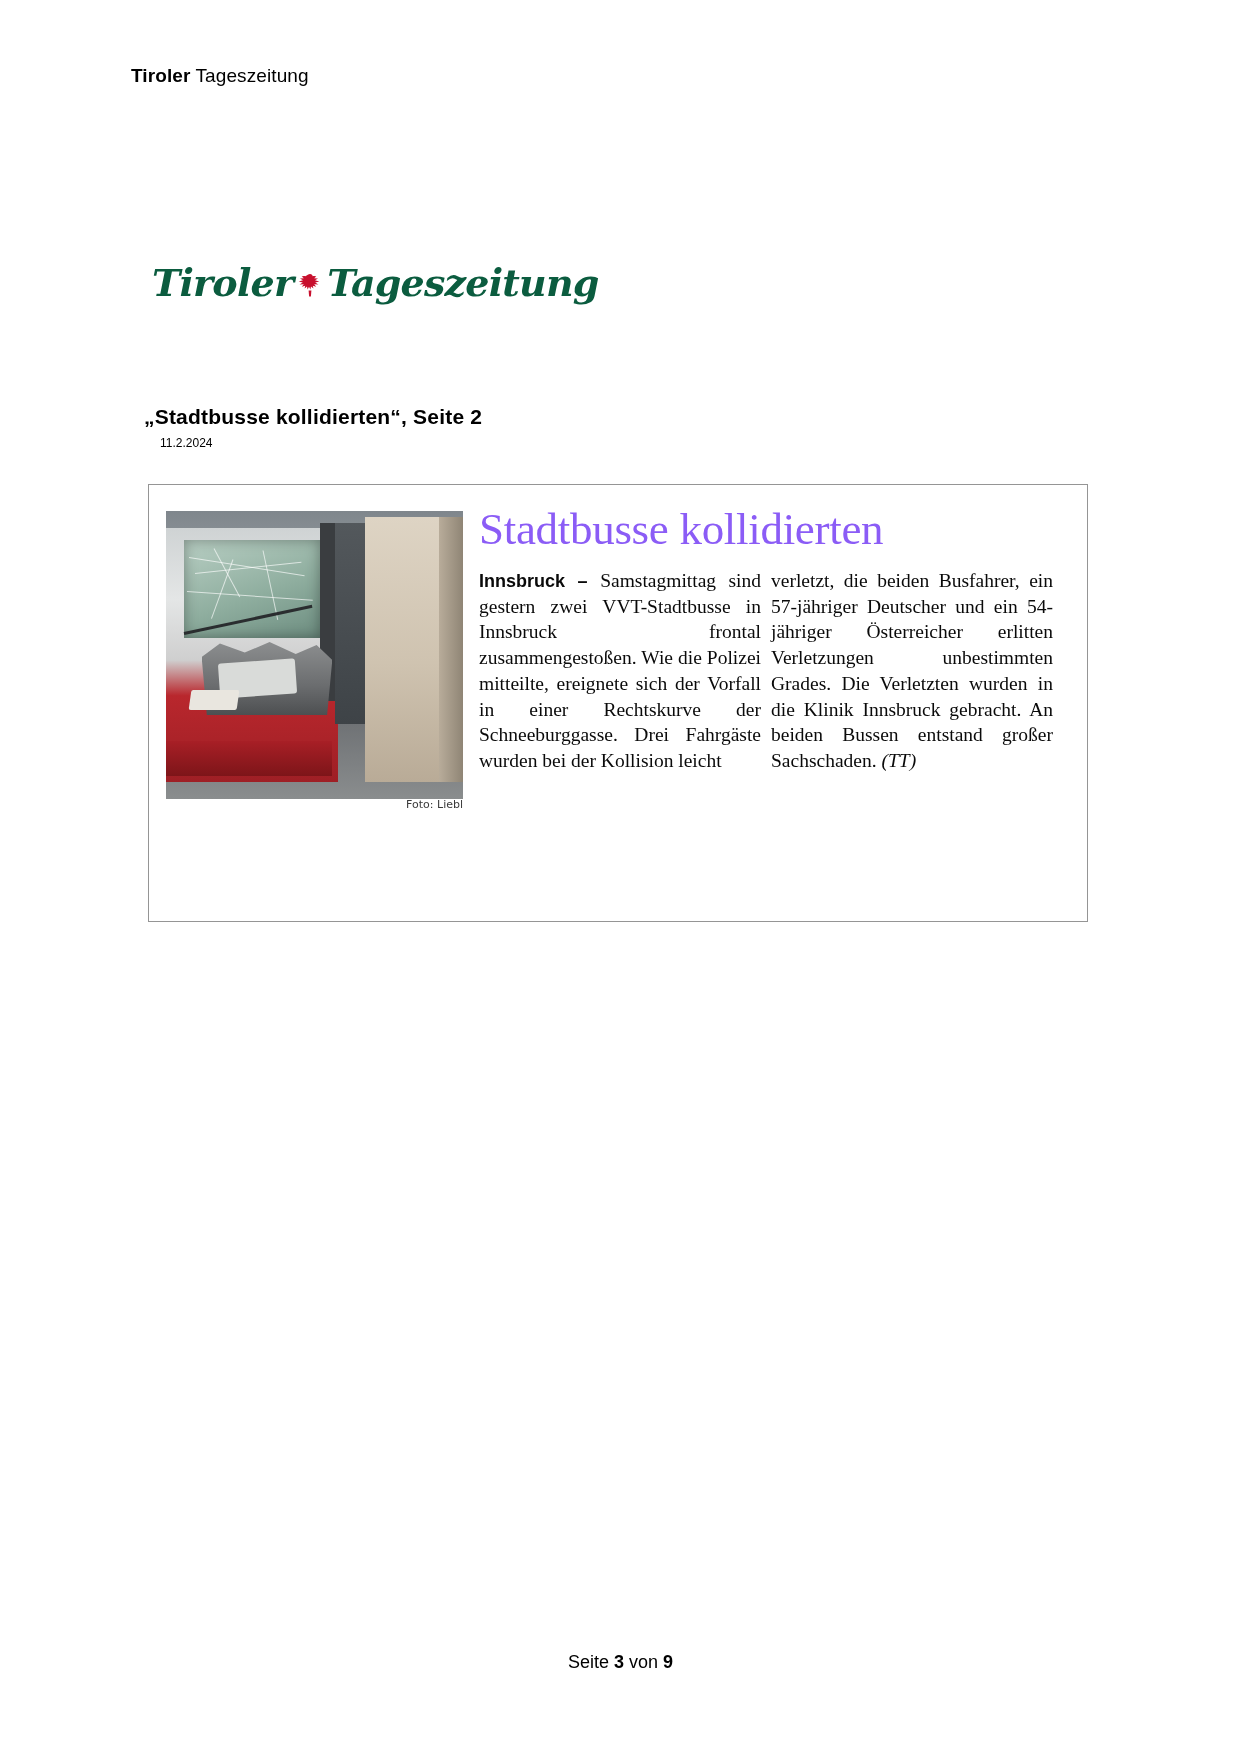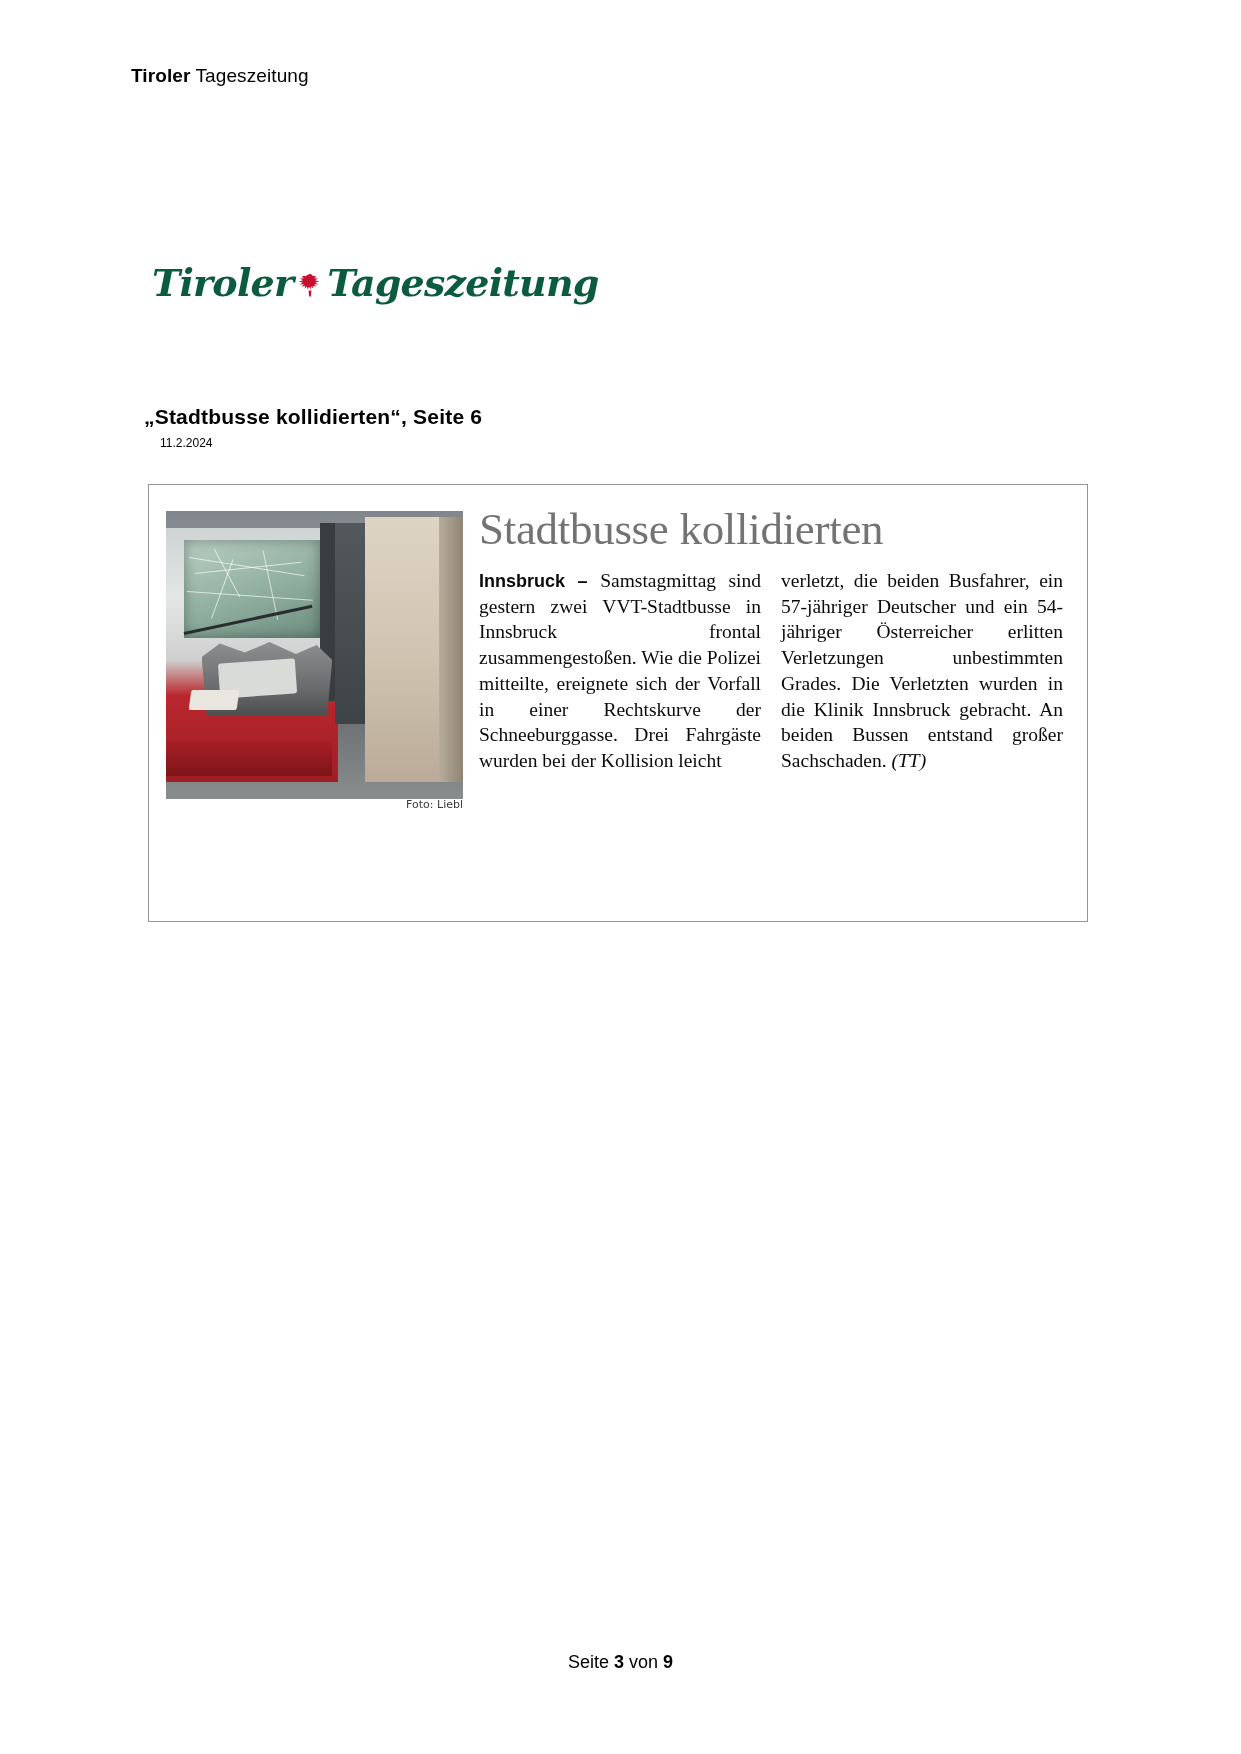--- a/index.html
+++ b/index.html
@@ -189,26 +189,26 @@
     position: absolute;
     left: 330px;
     top: 22px;
     width: 592px;
   }
   .clip-headline {
     font-family: "Liberation Serif", serif;
     font-size: 45px;
     line-height: 1;
     letter-spacing: -0.3px;
-    color: #737373;
+    color: #8b5cf6;
     margin-bottom: 16px;
   }
   .clip-cols {
     display: flex;
-    gap: 20px;
+    gap: 10px;
   }
   .clip-col {
     width: 282px;
     font-family: "Liberation Serif", serif;
     font-size: 19.5px;
     line-height: 1.32;
     text-align: justify;
     color: #0a0a0a;
     hyphens: manual;
   }
@@ -243,21 +243,21 @@
     <svg viewBox="0 0 30 30" width="30" height="30" aria-hidden="true">
       <g fill="#c8102e">
         <path d="M15 4c1.6 0 2.6 1.1 2.7 2.3 1.3-.5 2.6-.4 3.6.3l-2.2 1.6 3.9.2-3 1.9 4.3 1.3-4.1.9 3.2 2.1-4.2-.3 2 2.4-3.4-1 .6 2.7-2.4-1.9-.6 2.9-1.4-2.6-1.4 2.6-.6-2.9-2.4 1.9.6-2.7-3.4 1 2-2.4-4.2.3 3.2-2.1-4.1-.9 4.3-1.3-3-1.9 3.9-.2-2.2-1.6c1-.7 2.3-.8 3.6-.3C12.4 5.1 13.4 4 15 4z"></path>
         <path d="M13.6 20.4h2.8l-.5 6.1h-1.8z"></path>
       </g>
     </svg>
   </span>
   <span class="masthead-text">Tageszeitung</span>
 </div>
 
-<div class="doc-title">„Stadtbusse kollidierten“, Seite 6</div>
+<div class="doc-title">„Stadtbusse kollidierten“, Seite 2</div>
 <div class="doc-date">11.2.2024</div>
 
 <div class="clipping">
 
   <div class="clip-photo-col">
     <div class="photo">
       <div class="ph-sky"></div>
       <div class="ph-ground"></div>
       <div class="ph-bus-right"></div>
       <div class="ph-bus-right-dark"></div>

